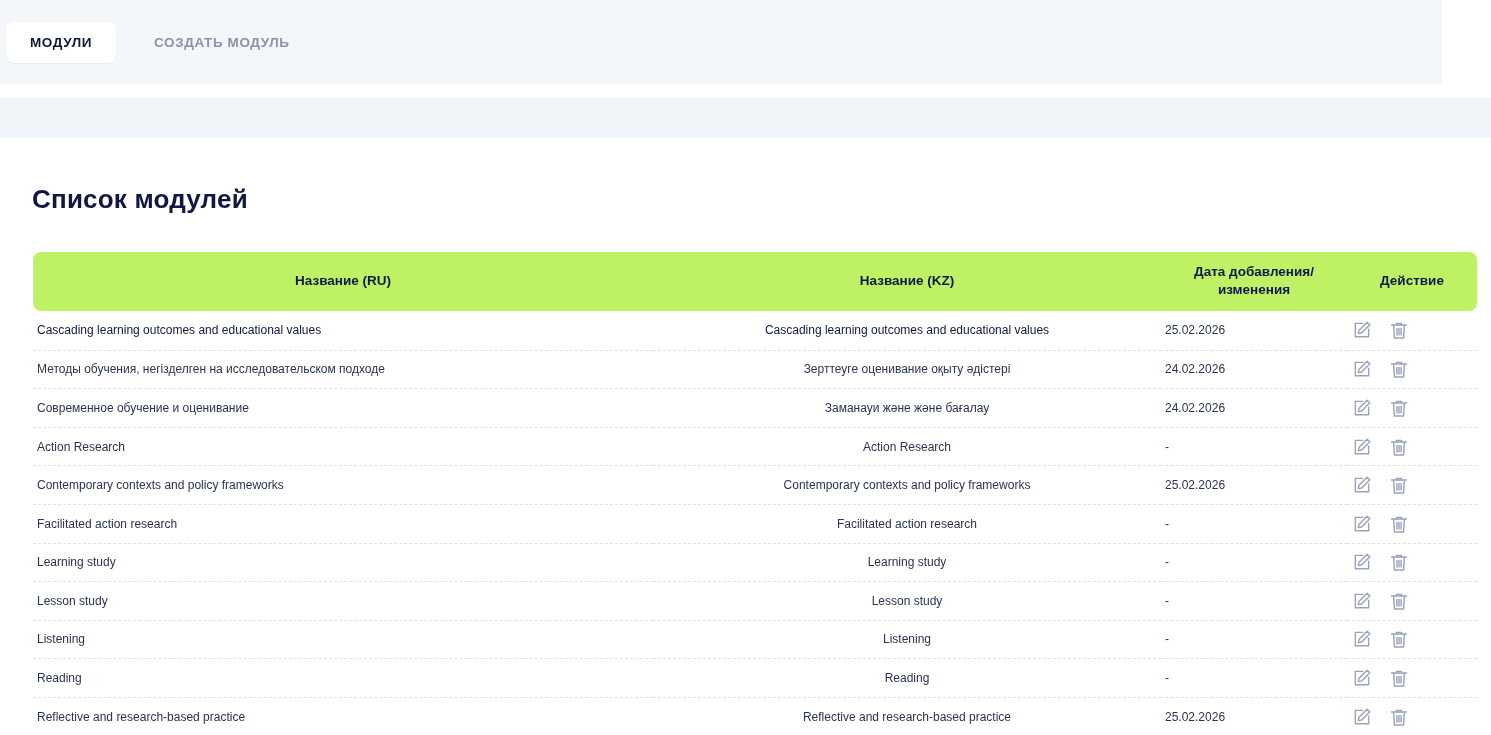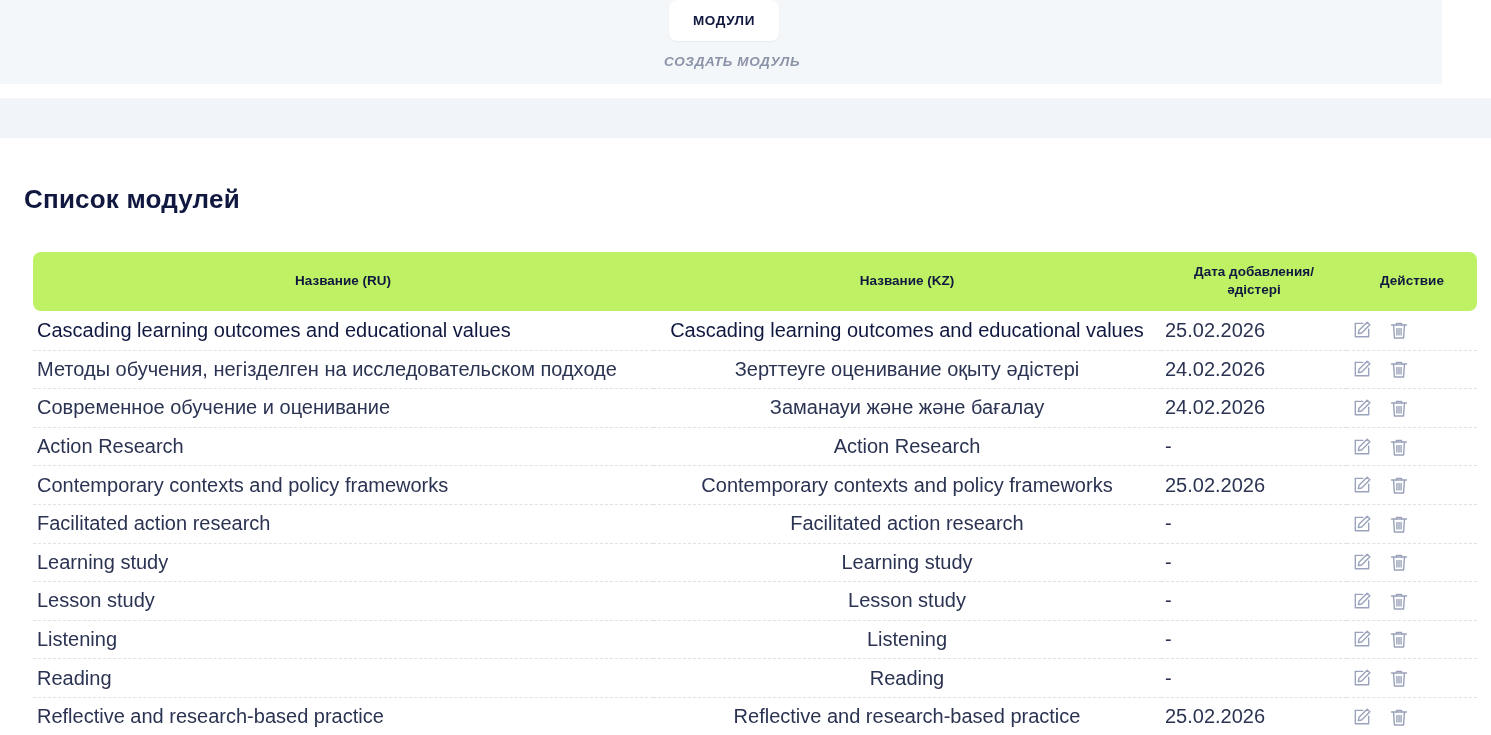--- a/index.html
+++ b/index.html
@@ -14,21 +14,20 @@
 
   
   .tabbar {
     position: absolute;
     left: 0; top: 0;
     width: 1442px; height: 84px;
     background: #f4f7fa;
     display: flex;
     align-items: center;
     padding-left: 6px;
-    flex-direction: column;
   }
   .tab {
     height: 41px;
     display: flex;
     align-items: center;
     justify-content: center;
     font-size: 13.5px;
     letter-spacing: 0.6px;
     text-transform: uppercase;
     cursor: pointer;
@@ -42,21 +41,20 @@
     border-radius: 8px;
     padding: 0 24px;
     box-shadow: 0 1px 2px rgba(16,24,64,0.06);
   }
   .tab.inactive {
     background: transparent;
     color: #8a93a8;
     font-weight: 600;
     padding: 0 22px;
     margin-left: 16px;
-    font-style: italic;
   }
 
   
   .gap-white {
     position: absolute;
     left: 0; top: 84px;
     width: 1491px; height: 14px;
     background: #ffffff;
   }
   .band {
@@ -68,21 +66,21 @@
 
   
   .page {
     position: absolute;
     left: 0; top: 138px;
     width: 1491px;
     background: #ffffff;
   }
   .page-title {
     margin: 0;
-    padding: 46px 0 0 24px;
+    padding: 46px 0 0 32px;
     font-size: 26px;
     font-weight: 700;
     color: #101840;
     letter-spacing: 0.2px;
   }
 
   
   .table-wrap {
     margin: 37px 14px 0 33px;
   }
@@ -106,21 +104,21 @@
   table.modules thead th:first-child { border-radius: 8px 0 0 8px; }
   table.modules thead th:last-child  { border-radius: 0 8px 8px 0; }
 
   col.c-ru   { width: 620px; }
   col.c-kz   { width: 508px; }
   col.c-date { width: 186px; }
   col.c-act  { width: 130px; }
 
   table.modules tbody td {
     border-bottom: 1px dashed #dde2e9;
-    font-size: 20px;
+    font-size: 12px;
     color: #2b3352;
     height: 38.6px;
     padding: 0 4px;
     vertical-align: middle;
     white-space: nowrap;
     overflow: hidden;
     text-overflow: ellipsis;
   }
   td.ru   { text-align: left;   padding-left: 19px; }
   td.kz   { text-align: center; }
@@ -172,21 +170,21 @@
           <col class="c-kz">
           <col class="c-date">
           <col class="c-act">
       </colgroup>
       <thead>
         <tr>
           <th>Название (RU)</th>
           <th>Название (KZ)</th>
           <th>
             <span>Дата добавления/</span><br>
-            <span>әдістері</span>
+            <span>изменения</span>
           </th>
           <th>Действие</th>
         </tr>
       </thead>
       <tbody id="tbody">
           <tr>
             <td class="ru">Cascading learning outcomes and educational values</td>
             <td class="kz">Cascading learning outcomes and educational values</td>
             <td class="date">25.02.2026</td>
             <td class="act">

